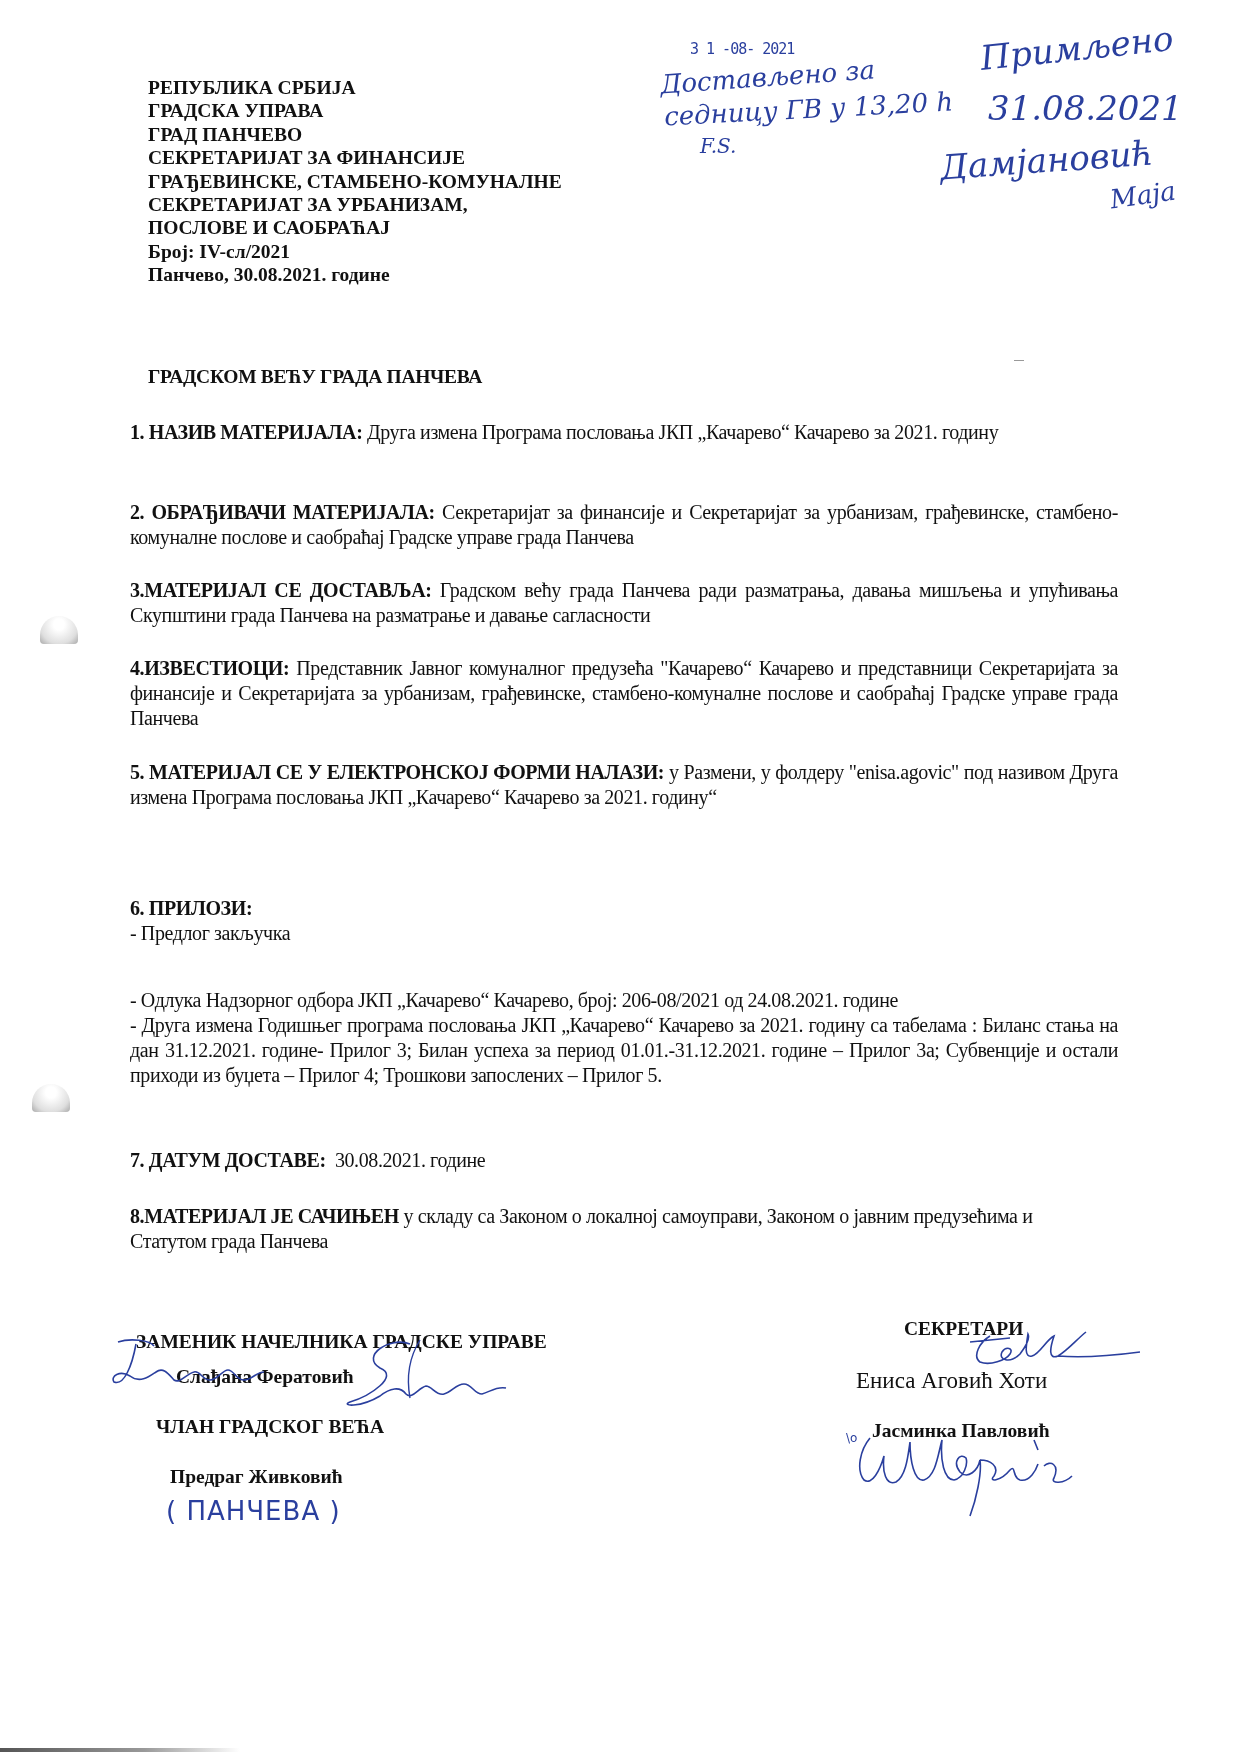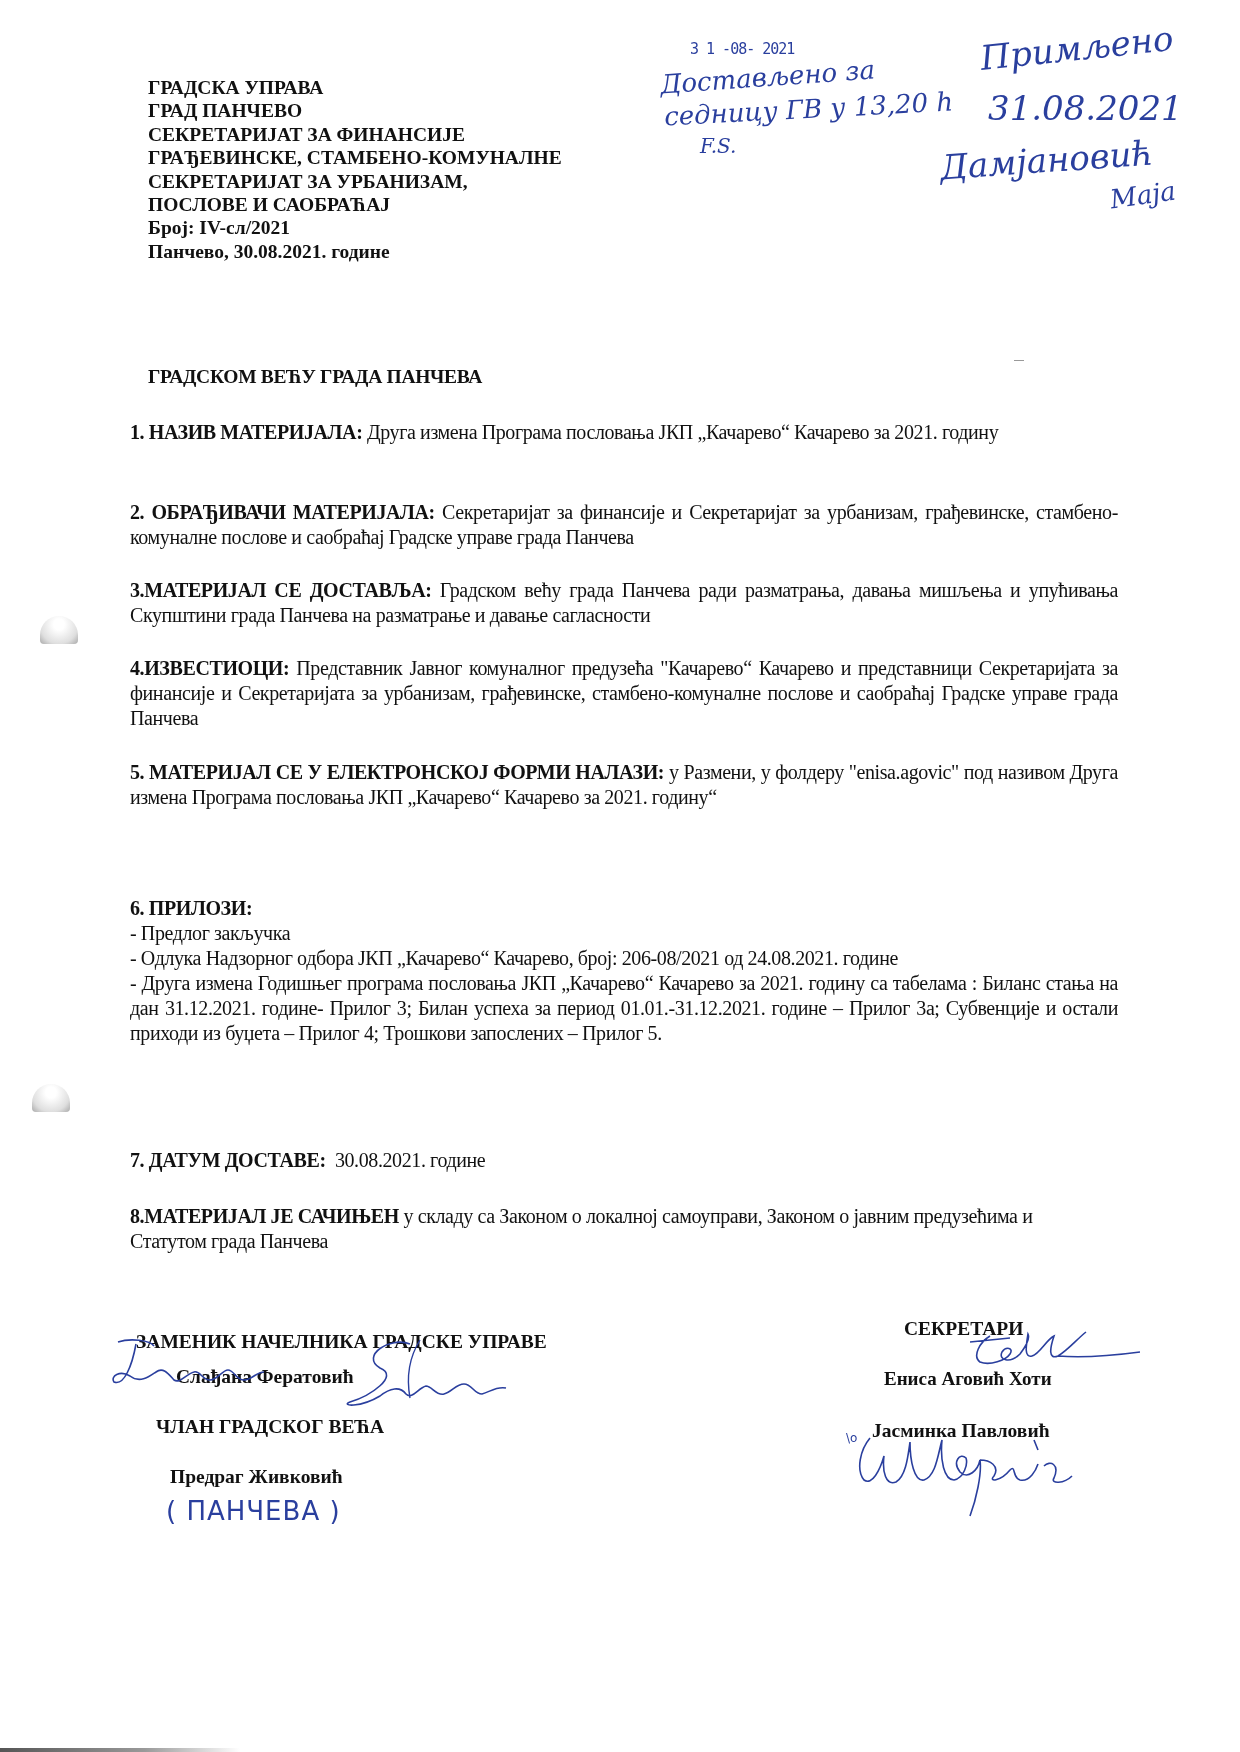--- a/index.html
+++ b/index.html
@@ -42,20 +42,21 @@
 </head>
 <body>
 
 <div class="page">
 
   <div class="punch" style="left:40px; top:616px;"></div>
   <div class="punch" style="left:32px; top:1084px;"></div>
   <div class="bottom-shadow"></div>
 
   <div class="header">
+    <div>РЕПУБЛИКА СРБИЈА</div>
     <div>ГРАДСКА УПРАВА</div>
     <div>ГРАД ПАНЧЕВО</div>
     <div>СЕКРЕТАРИЈАТ ЗА ФИНАНСИЈЕ</div>
     <div>ГРАЂЕВИНСКЕ, СТАМБЕНО-КОМУНАЛНЕ</div>
     <div>СЕКРЕТАРИЈАТ ЗА УРБАНИЗАМ,</div>
     <div>ПОСЛОВЕ И САОБРАЋАЈ</div>
     <div>Број: IV-сл/2021</div>
     <div>Панчево, 30.08.2021. године</div>
   </div>
 
@@ -89,21 +90,21 @@
     <span>Представник Јавног комуналног предузећа "Качарево“ Качарево и представници Секретаријата за финансије и  Секретаријата за урбанизам, грађевинске, стамбено-комуналне послове и саобраћај Градске управе града Панчева</span>
   </div>
   <div class="item" style="top:760px;">
     <span class="lbl">5. МАТЕРИЈАЛ СЕ У ЕЛЕКТРОНСКОЈ ФОРМИ НАЛАЗИ:</span>
     <span>у Размени, у фолдеру "enisa.agovic" под називом Друга измена Програма пословања ЈКП „Качарево“ Качарево за 2021. годину“</span>
   </div>
 
   <div class="item" style="top:896px;">
     <div class="lbl">6. ПРИЛОЗИ:</div>
     <div>- Предлог закључка</div>
-    <div style="white-space:nowrap;">- Одлука Надзорног одбора ЈКП „Качарево“ Качарево, број: 206-08/2021 од 24.08.2021. године</div>
+    <div style="white-space:nowrap;margin-top:42px;">- Одлука Надзорног одбора ЈКП „Качарево“ Качарево, број: 206-08/2021 од 24.08.2021. године</div>
     <div>- Друга  измена  Годишњег програма пословања ЈКП „Качарево“ Качарево за 2021. годину са табелама : Биланс стања на дан 31.12.2021. године- Прилог 3; Билан успеха за период 01.01.-31.12.2021. године – Прилог 3а; Субвенције и остали приходи из буџета – Прилог 4; Трошкови запослених – Прилог 5.</div>
   </div>
 
   <div class="item" style="top:1148px;">
     <span class="lbl">7. ДАТУМ ДОСТАВЕ:</span>&nbsp;
     <span>30.08.2021. године</span>
   </div>
 
   <div class="item" style="top:1204px; width:960px; text-align:left;">
     <span class="lbl">8.МАТЕРИЈАЛ ЈЕ САЧИЊЕН</span>
@@ -116,21 +117,21 @@
   <div class="abs" style="left:170px; top:1466px; font-weight:bold; font-size:19.5px;">Предраг Живковић</div>
   <div class="hand" style="left:166px; top:1496px; font-size:26px; font-style:normal; font-family:'DejaVu Sans', sans-serif; letter-spacing:1px;">( ПАНЧЕВА )</div>
 
   <svg class="sig" style="left:110px; top:1336px;" width="420" height="80">
     <path d="M8 6 C20 2 40 4 44 10 M26 8 C22 30 14 50 4 46 C0 40 10 34 20 40 C30 48 40 40 46 36 C54 30 60 40 64 44 C70 48 76 38 84 36 C90 34 92 44 100 44 C108 44 112 34 118 34 C124 34 126 44 134 44 C142 44 146 36 154 36" fill="none" stroke="#2a3f9e" stroke-width="1.6"></path>
     <path d="M300 8 C280 0 250 20 270 32 C290 40 260 60 240 66 C230 70 250 72 270 60 C280 52 290 50 296 58 C302 64 308 52 316 50 C322 50 326 60 334 58 C342 56 346 48 354 48 C362 48 364 58 372 58 C380 56 386 50 396 52" fill="none" stroke="#2a3f9e" stroke-width="1.6"></path>
     <path d="M310 4 C300 20 296 40 300 62" fill="none" stroke="#2a3f9e" stroke-width="1.4"></path>
   </svg>
 
   <div class="abs" style="left:904px; top:1318px; font-weight:bold; font-size:19.5px;">СЕКРЕТАРИ</div>
-  <div class="abs" style="left:884px; top:1368px; font-weight:bold; font-size:19px;">Ениса Аговић Хоти</div>
+  <div class="abs" style="left:856px; top:1368px; font-weight:normal; font-size:23px;">Ениса Аговић Хоти</div>
   <div class="abs" style="left:872px; top:1420px; font-weight:bold; font-size:19.5px;">Јасминка Павловић</div>
 
   <svg class="sig" style="left:950px; top:1326px;" width="200" height="50">
     <path d="M40 10 C30 16 22 30 30 36 C40 40 56 34 60 28 C64 22 56 20 52 26 C48 34 60 38 70 28 C76 20 80 12 78 8 C76 20 74 32 82 30 C90 28 96 14 104 10 C100 22 98 34 108 30 C118 24 126 14 136 6 M60 12 L20 16 M108 30 C130 32 160 30 190 26" fill="none" stroke="#2a3f9e" stroke-width="1.6"></path>
   </svg>
   <svg class="sig" style="left:840px; top:1420px;" width="260" height="110">
     <path d="M30 18 C20 30 16 50 24 60 C32 66 40 50 44 36 C42 52 46 66 56 62 C66 56 68 36 70 22 C70 40 74 62 84 60 C96 56 98 34 102 20 C100 40 104 60 114 60 C124 58 128 44 126 38 C120 32 112 42 120 52 C128 60 138 50 140 40 C142 54 136 80 130 96 M140 40 C150 40 160 46 154 56 C148 62 160 62 170 50 C176 44 172 58 180 60 C190 62 196 50 198 44 M194 20 L198 30 M204 46 C210 40 220 44 214 58 C210 64 224 64 232 56" fill="none" stroke="#2a3f9e" stroke-width="1.6"></path>
     <text x="6" y="22" font-size="12" fill="#2a3f9e" font-family="DejaVu Sans, sans-serif">\o</text>
   </svg>
 

